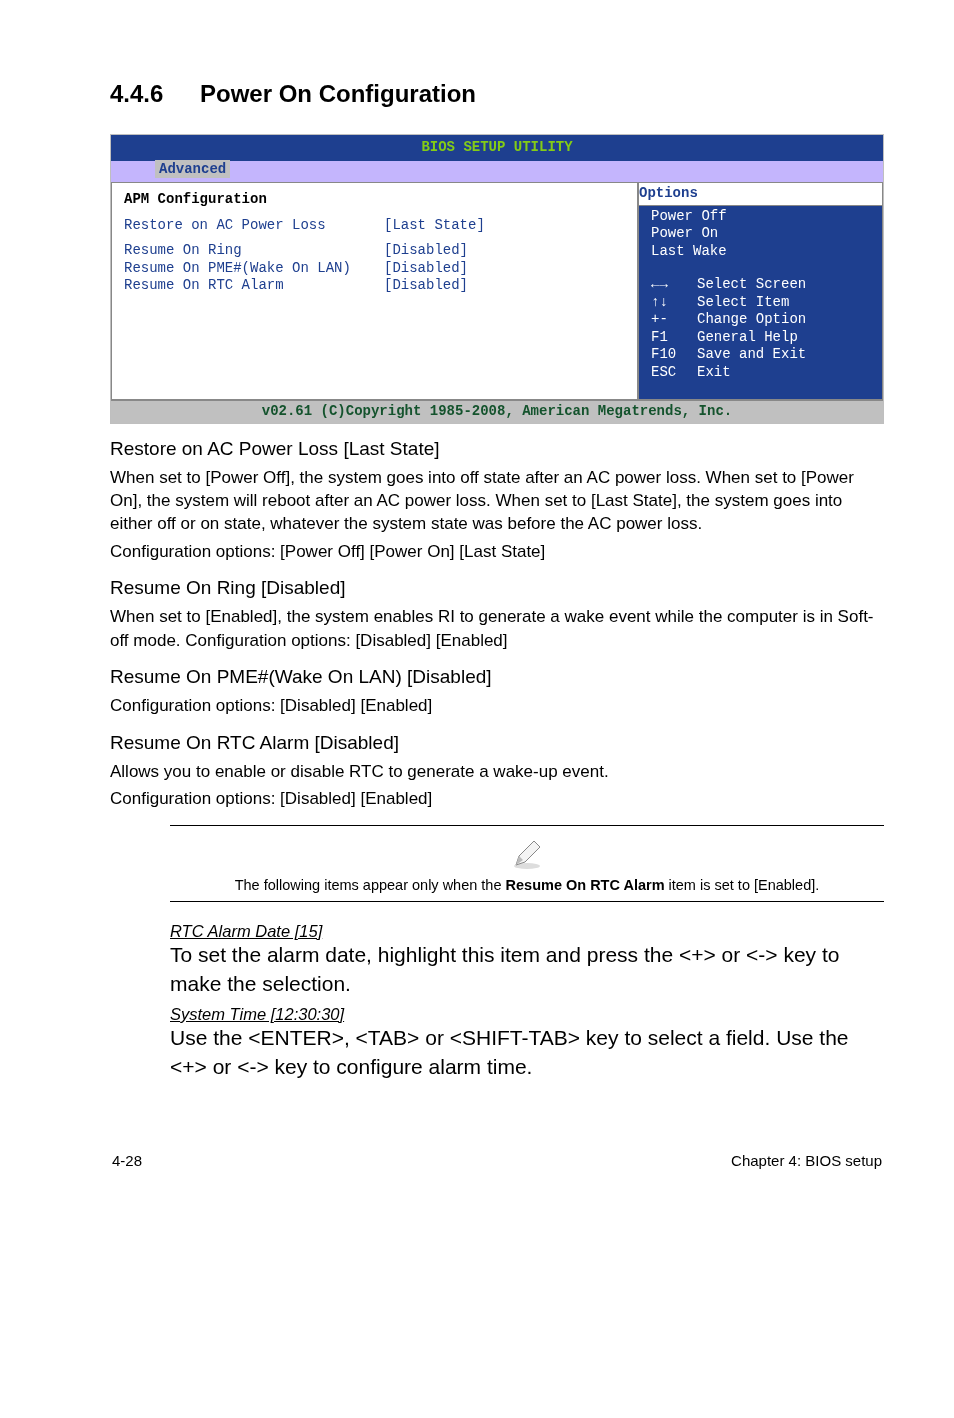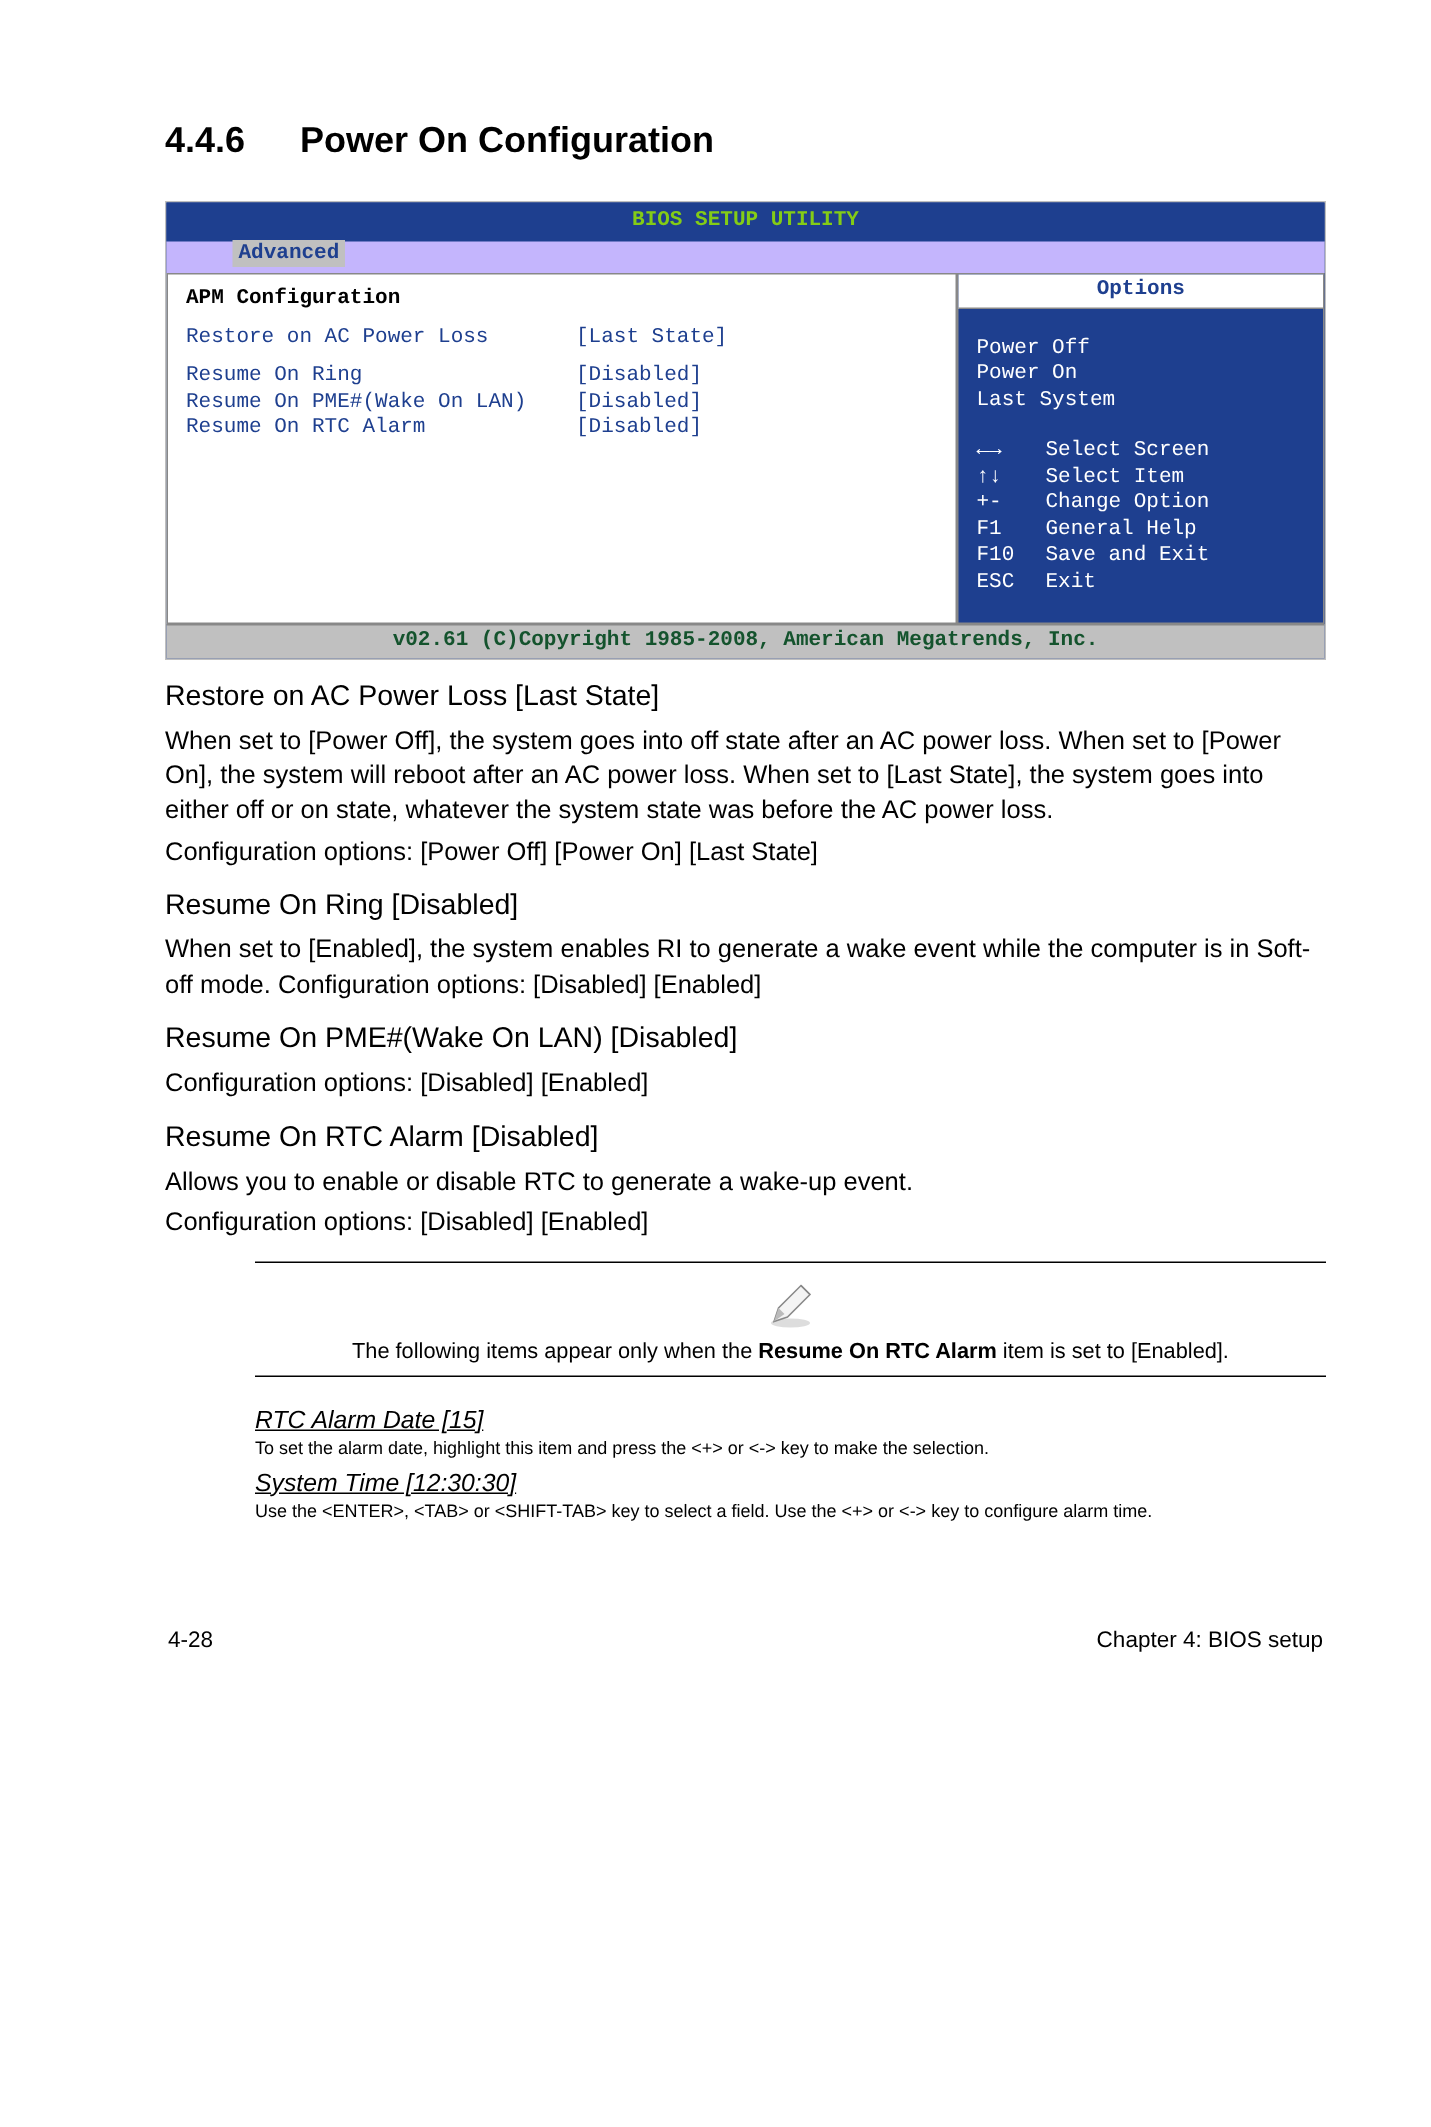--- a/index.html
+++ b/index.html
@@ -14,38 +14,38 @@
   .bios-tab { background: #c4b5fd; color: #fff; padding: 0 0 4px 44px; }
   .bios-tab-sel { background: #c0c0c0; color: #1e3f8f; padding: 1px 4px; font-weight: bold; }
   .bios-body { display: flex; }
   .bios-left { flex: 1 1 auto; background: #fff; color: #1e3f8f; border: 1px solid #888; padding: 8px 12px 80px 12px; position: relative; }
   .bios-left .hdr { color: #000; font-weight: bold; margin-bottom: 8px; }
   .bios-row { display: flex; }
   .bios-row .lbl { flex: 0 0 260px; white-space: pre; }
   .bios-row .val { flex: 1 1 auto; }
   .bios-right { flex: 0 0 245px; background: #1e3f8f; color: #fff; border: 1px solid #888; display: flex; flex-direction: column; }
   .bios-right-top { padding: 8px 12px; }
-  .opt-header { background: #fff; color: #1e3f8f; text-align: center; font-weight: bold; margin: -8px -12px 18px -12px; padding: 2px 0; border-bottom: 1px solid #888; }
+  .opt-header { background: #fff; color: #1e3f8f; font-weight: bold; margin: -8px -12px 2px -12px; padding: 2px 0; border-bottom: 1px solid #888; }
   .bios-right-bottom { margin-top: auto; padding: 8px 12px 18px 12px; }
   .help-row { display: flex; }
   .help-row .k { flex: 0 0 46px; white-space: pre; }
   .bios-footer { background: #c0c0c0; color: #14532d; text-align: center; padding: 2px 0; font-weight: bold; border-top: 1px solid #888; }
 
   
   h3.subhead { font-size: 19px; font-weight: normal; margin-top: 14px; margin-bottom: 6px; }
   p.body { font-size: 17px; line-height: 1.38; margin-bottom: 4px; }
   p.body + p.body { margin-top: 0; }
 
   .note-box { border-top: 1px solid #000; border-bottom: 1px solid #000; margin: 14px 0 20px 60px; display: flex; align-items: center; padding: 6px 4px; flex-direction: column; }
   .note-icon { flex: 0 0 44px; display: flex; align-items: center; justify-content: center; }
   .note-text { flex: 1 1 auto; font-size: 14.5px; line-height: 1.35; }
 
   .indent { margin-left: 60px; }
   .ital-und { font-style: italic; text-decoration: underline; font-size: 16.5px; display: block; margin-top: 6px; }
-  p.sub { font-size: 12px; line-height: 1.38; margin-bottom: 6px; }
+  p.sub { font-size: 21px; line-height: 1.38; margin-bottom: 6px; }
 
   .footer { display: flex; justify-content: space-between; font-size: 15px; margin-top: 70px; padding: 0 2px; }
 </style>
 </head>
 <body>
 
 <div class="page">
 
   <h2 class="section-num">
     <span class="num">4.4.6</span><span>Power On Configuration</span>
@@ -75,21 +75,21 @@
         <div class="bios-row">
           <span class="lbl">Resume On RTC Alarm</span>
           <span class="val">[Disabled]</span>
         </div>
       </div>
       <div class="bios-right">
         <div class="bios-right-top">
           <div class="opt-header">Options</div>
           <div>Power Off</div>
           <div>Power On</div>
-          <div>Last System</div>
+          <div>Last Wake</div>
         </div>
         <div class="bios-right-bottom">
           <div class="help-row">
               <span class="k">←→</span>
               <span>Select Screen</span>
             </div>
           <div class="help-row">
               <span class="k">↑↓</span>
               <span>Select Item</span>
             </div>

